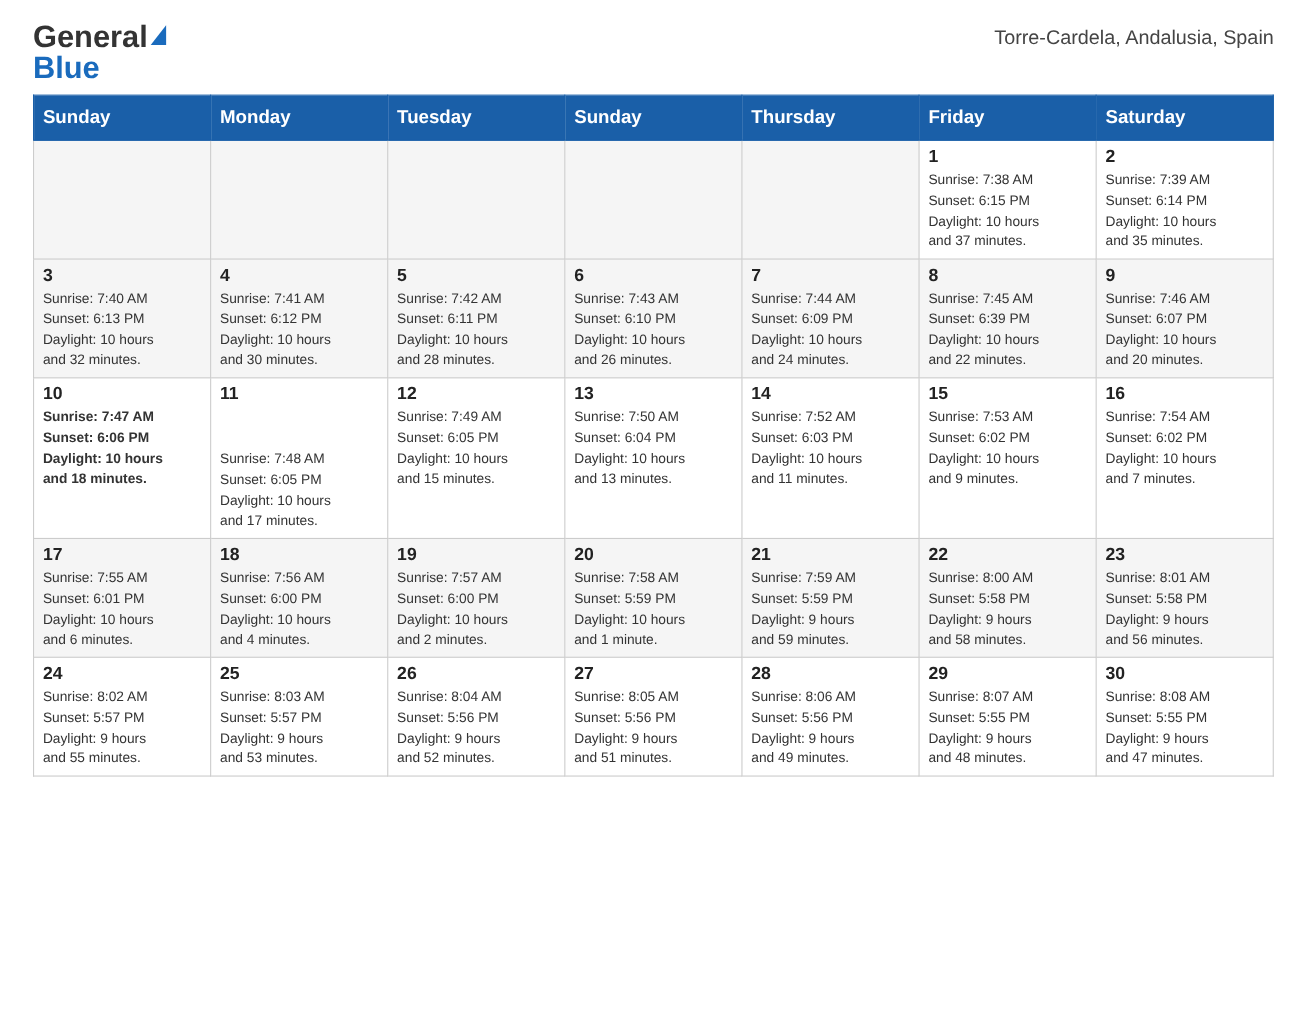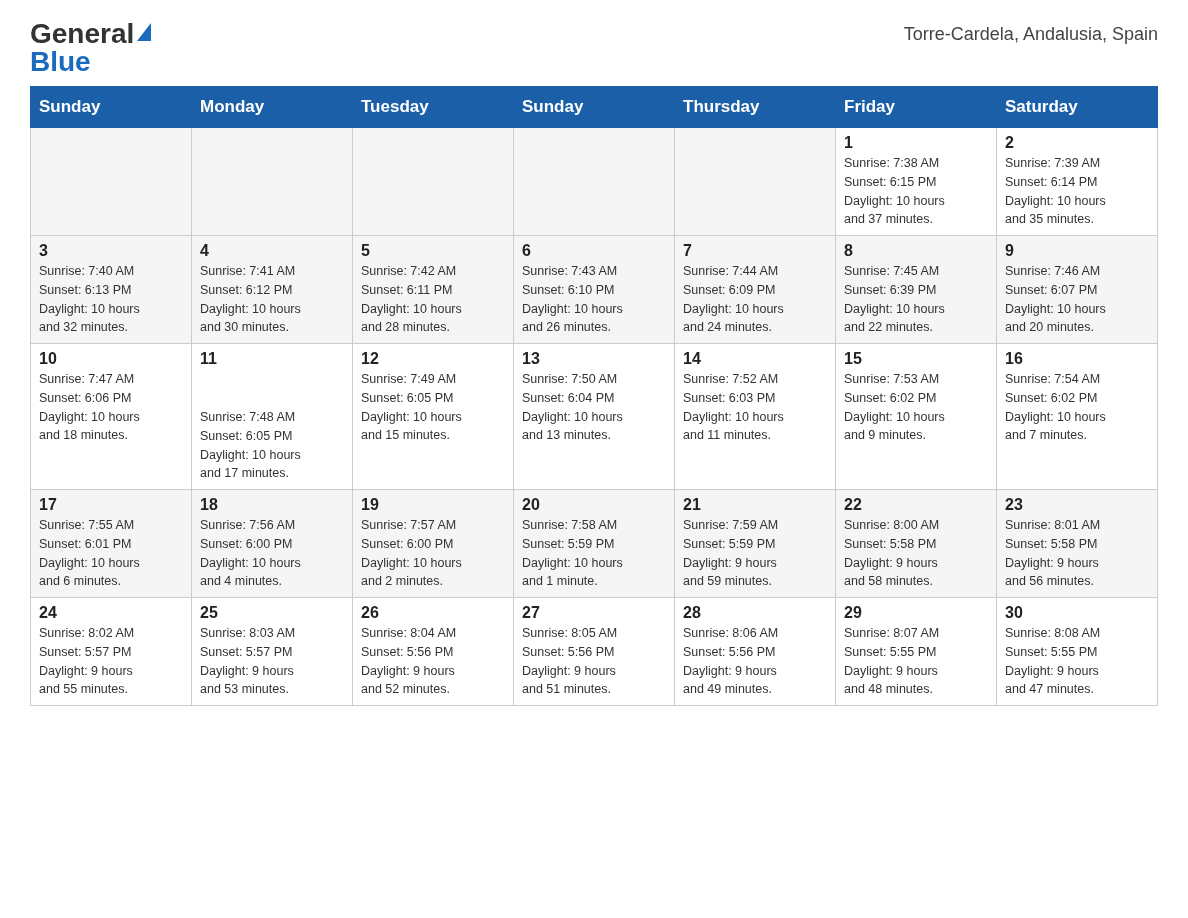--- a/index.html
+++ b/index.html
@@ -197,21 +197,21 @@
           <span class="day-number">9</span>
           <div class="day-info" style="white-space: pre-line;">Sunrise: 7:46 AM
 Sunset: 6:07 PM
 Daylight: 10 hours
 and 20 minutes.</div>
         </td>
       </tr>
       <tr class="row-odd">
         <td>
           <span class="day-number">10</span>
-          <div class="day-info" style="white-space: pre-line;">Sunrise: 7:47 AM
+          <div class="day-info" style="white-space: pre-line; font-weight: bold;">Sunrise: 7:47 AM
 Sunset: 6:06 PM
 Daylight: 10 hours
 and 18 minutes.</div>
         </td>
         <td>
           <span class="day-number">11</span>
           <div class="day-info" style="white-space: pre-line; margin-top: 40px;">Sunrise: 7:48 AM
 Sunset: 6:05 PM
 Daylight: 10 hours
 and 17 minutes.</div>

